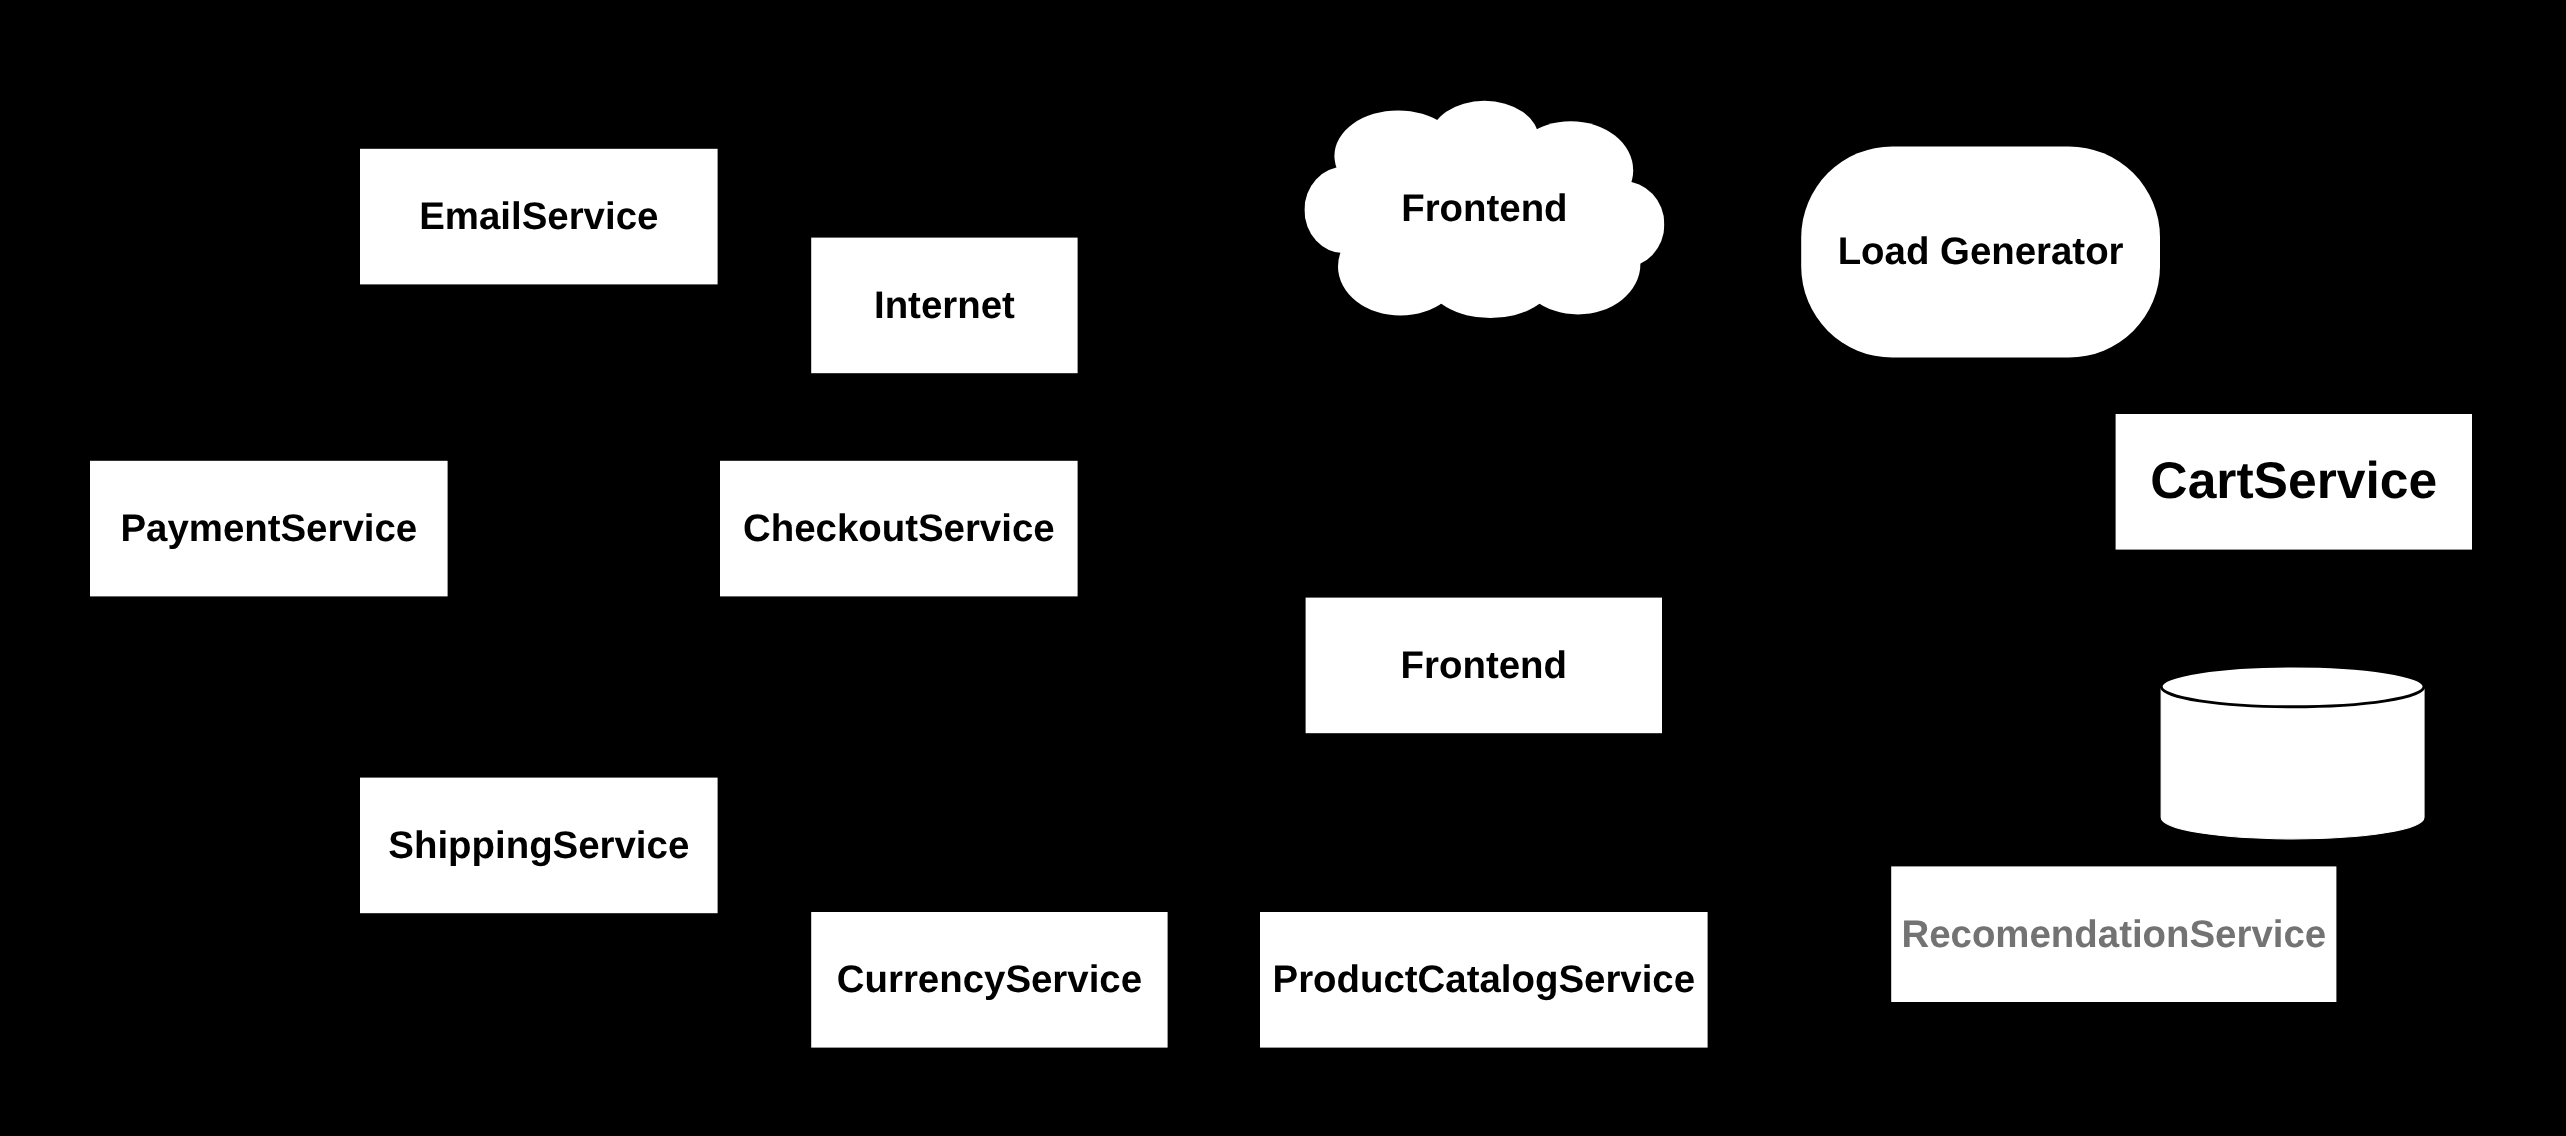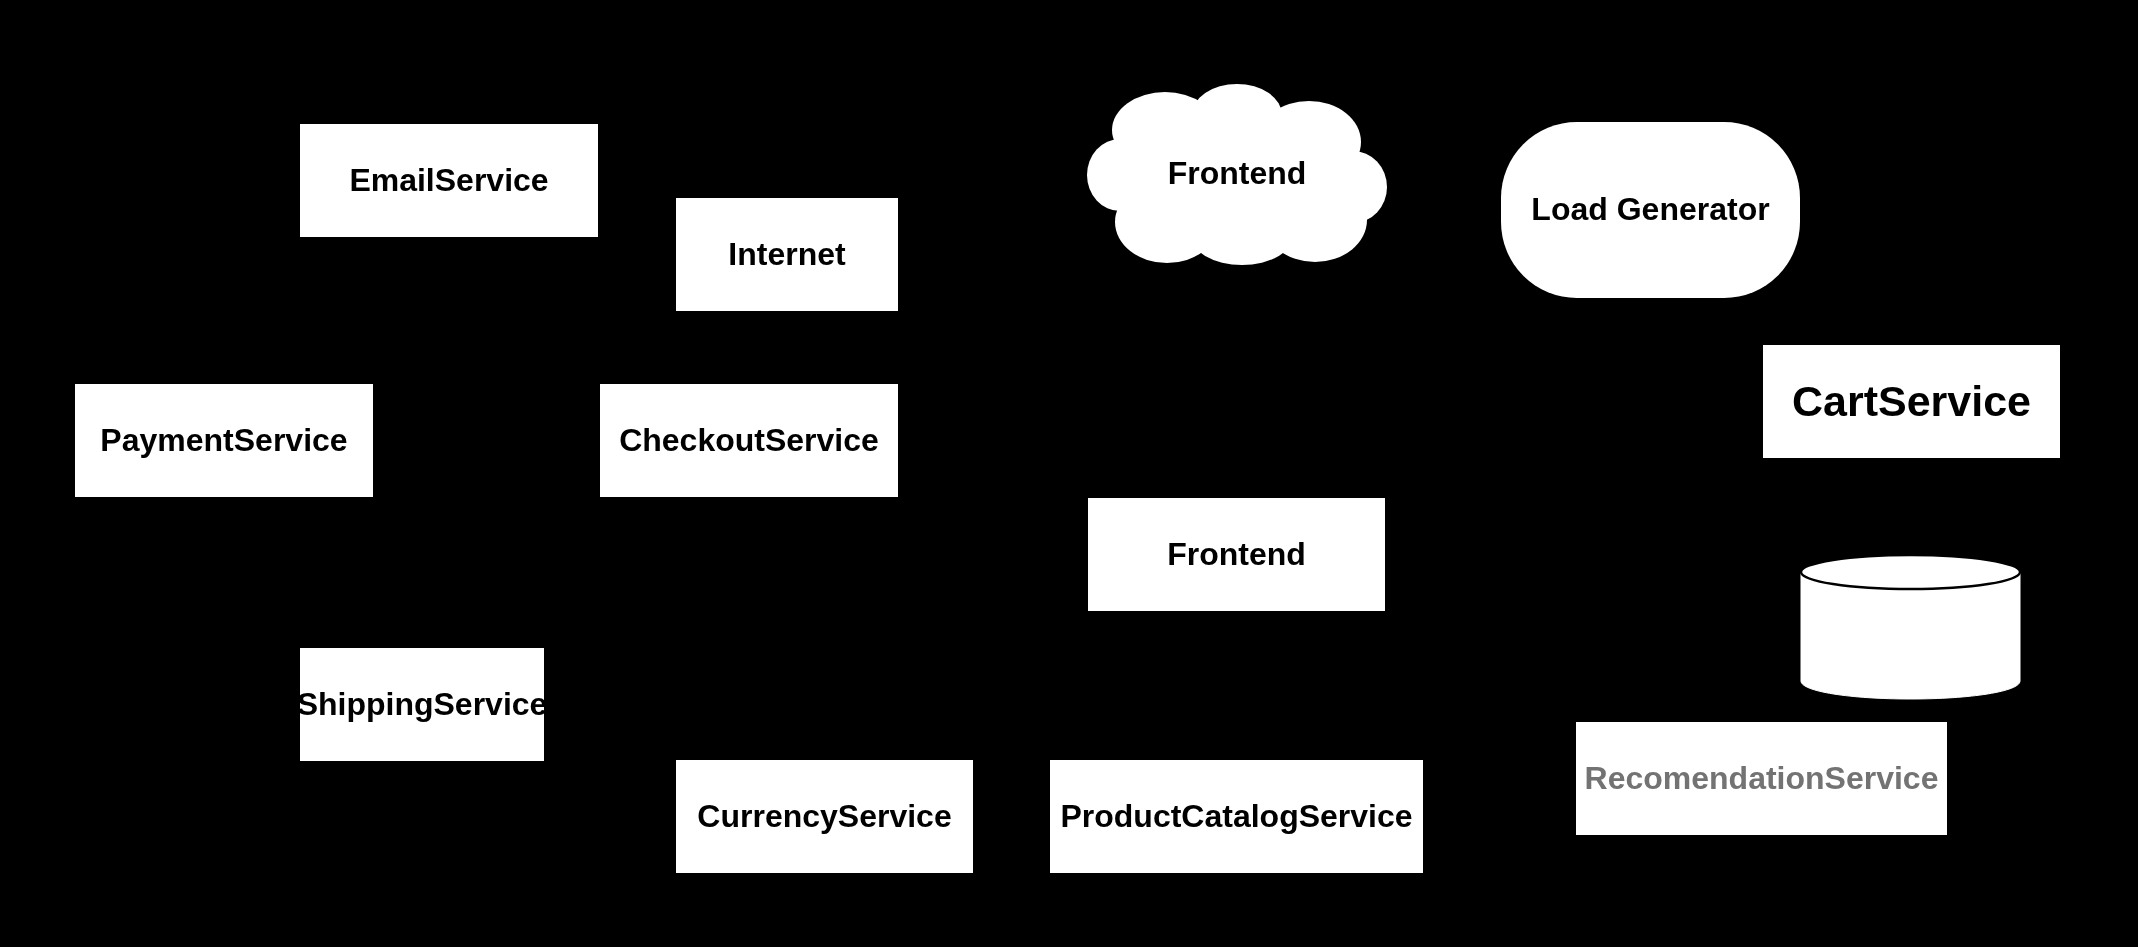--- a/index.html
+++ b/index.html
@@ -100,17 +100,17 @@
       </svg><span class="cloud-label">Frontend</span></div>
     <div class="node node-rounded" style="left: 1501px; top: 122px; width: 299px; height: 176px; font-size: 32px; color: rgb(0, 0, 0); background: rgb(255, 255, 255);"><span>Load Generator</span></div>
     <div class="node node-rect" style="left: 75px; top: 384px; width: 298px; height: 113px; font-size: 32px; color: rgb(0, 0, 0); background: rgb(255, 255, 255);"><span>PaymentService</span></div>
     <div class="node node-rect" style="left: 600px; top: 384px; width: 298px; height: 113px; font-size: 32px; color: rgb(0, 0, 0); background: rgb(255, 255, 255);"><span>CheckoutService</span></div>
     <div class="node node-rect" style="left: 1763px; top: 345px; width: 297px; height: 113px; font-size: 43px; color: rgb(0, 0, 0); background: rgb(255, 255, 255);"><span>CartService</span></div>
     <div class="node node-rect" style="left: 1088px; top: 498px; width: 297px; height: 113px; font-size: 32px; color: rgb(0, 0, 0); background: rgb(255, 255, 255);"><span>Frontend</span></div>
     <div class="node node-cyl" style="left: 1800px; top: 553px; width: 221px; height: 147px; font-size: 32px; color: rgb(0, 0, 0);"><svg viewBox="0 0 221 147" preserveAspectRatio="none" aria-hidden="true">
         <path d="M1,19 L1,128 C1,138.5 50.5,146 110.5,146 C170.5,146 220,138.5 220,128 L220,19 Z" fill="#ffffff" stroke="#ffffff" stroke-width="1"></path>
         <ellipse cx="110.5" cy="19" rx="109.5" ry="17" fill="#ffffff" stroke="#000000" stroke-width="2.4"></ellipse>
       </svg></div>
-    <div class="node node-rect" style="left: 300px; top: 648px; width: 244px; height: 113px; font-size: 32px; color: rgb(0, 0, 0); background: rgb(255, 255, 255);"><span>ShippingService</span></div>
+    <div class="node node-rect" style="left: 300px; top: 648px; width: 298px; height: 113px; font-size: 32px; color: rgb(0, 0, 0); background: rgb(255, 255, 255);"><span>ShippingService</span></div>
     <div class="node node-rect" style="left: 1576px; top: 722px; width: 371px; height: 113px; font-size: 32px; color: #737373; background: rgb(255, 255, 255);"><span>RecomendationService</span></div>
     <div class="node node-rect" style="left: 676px; top: 760px; width: 297px; height: 113px; font-size: 32px; color: rgb(0, 0, 0); background: rgb(255, 255, 255);"><span>CurrencyService</span></div>
     <div class="node node-rect" style="left: 1050px; top: 760px; width: 373px; height: 113px; font-size: 32px; color: rgb(0, 0, 0); background: rgb(255, 255, 255);"><span>ProductCatalogService</span></div>
   </div>
 
 </body></html>

